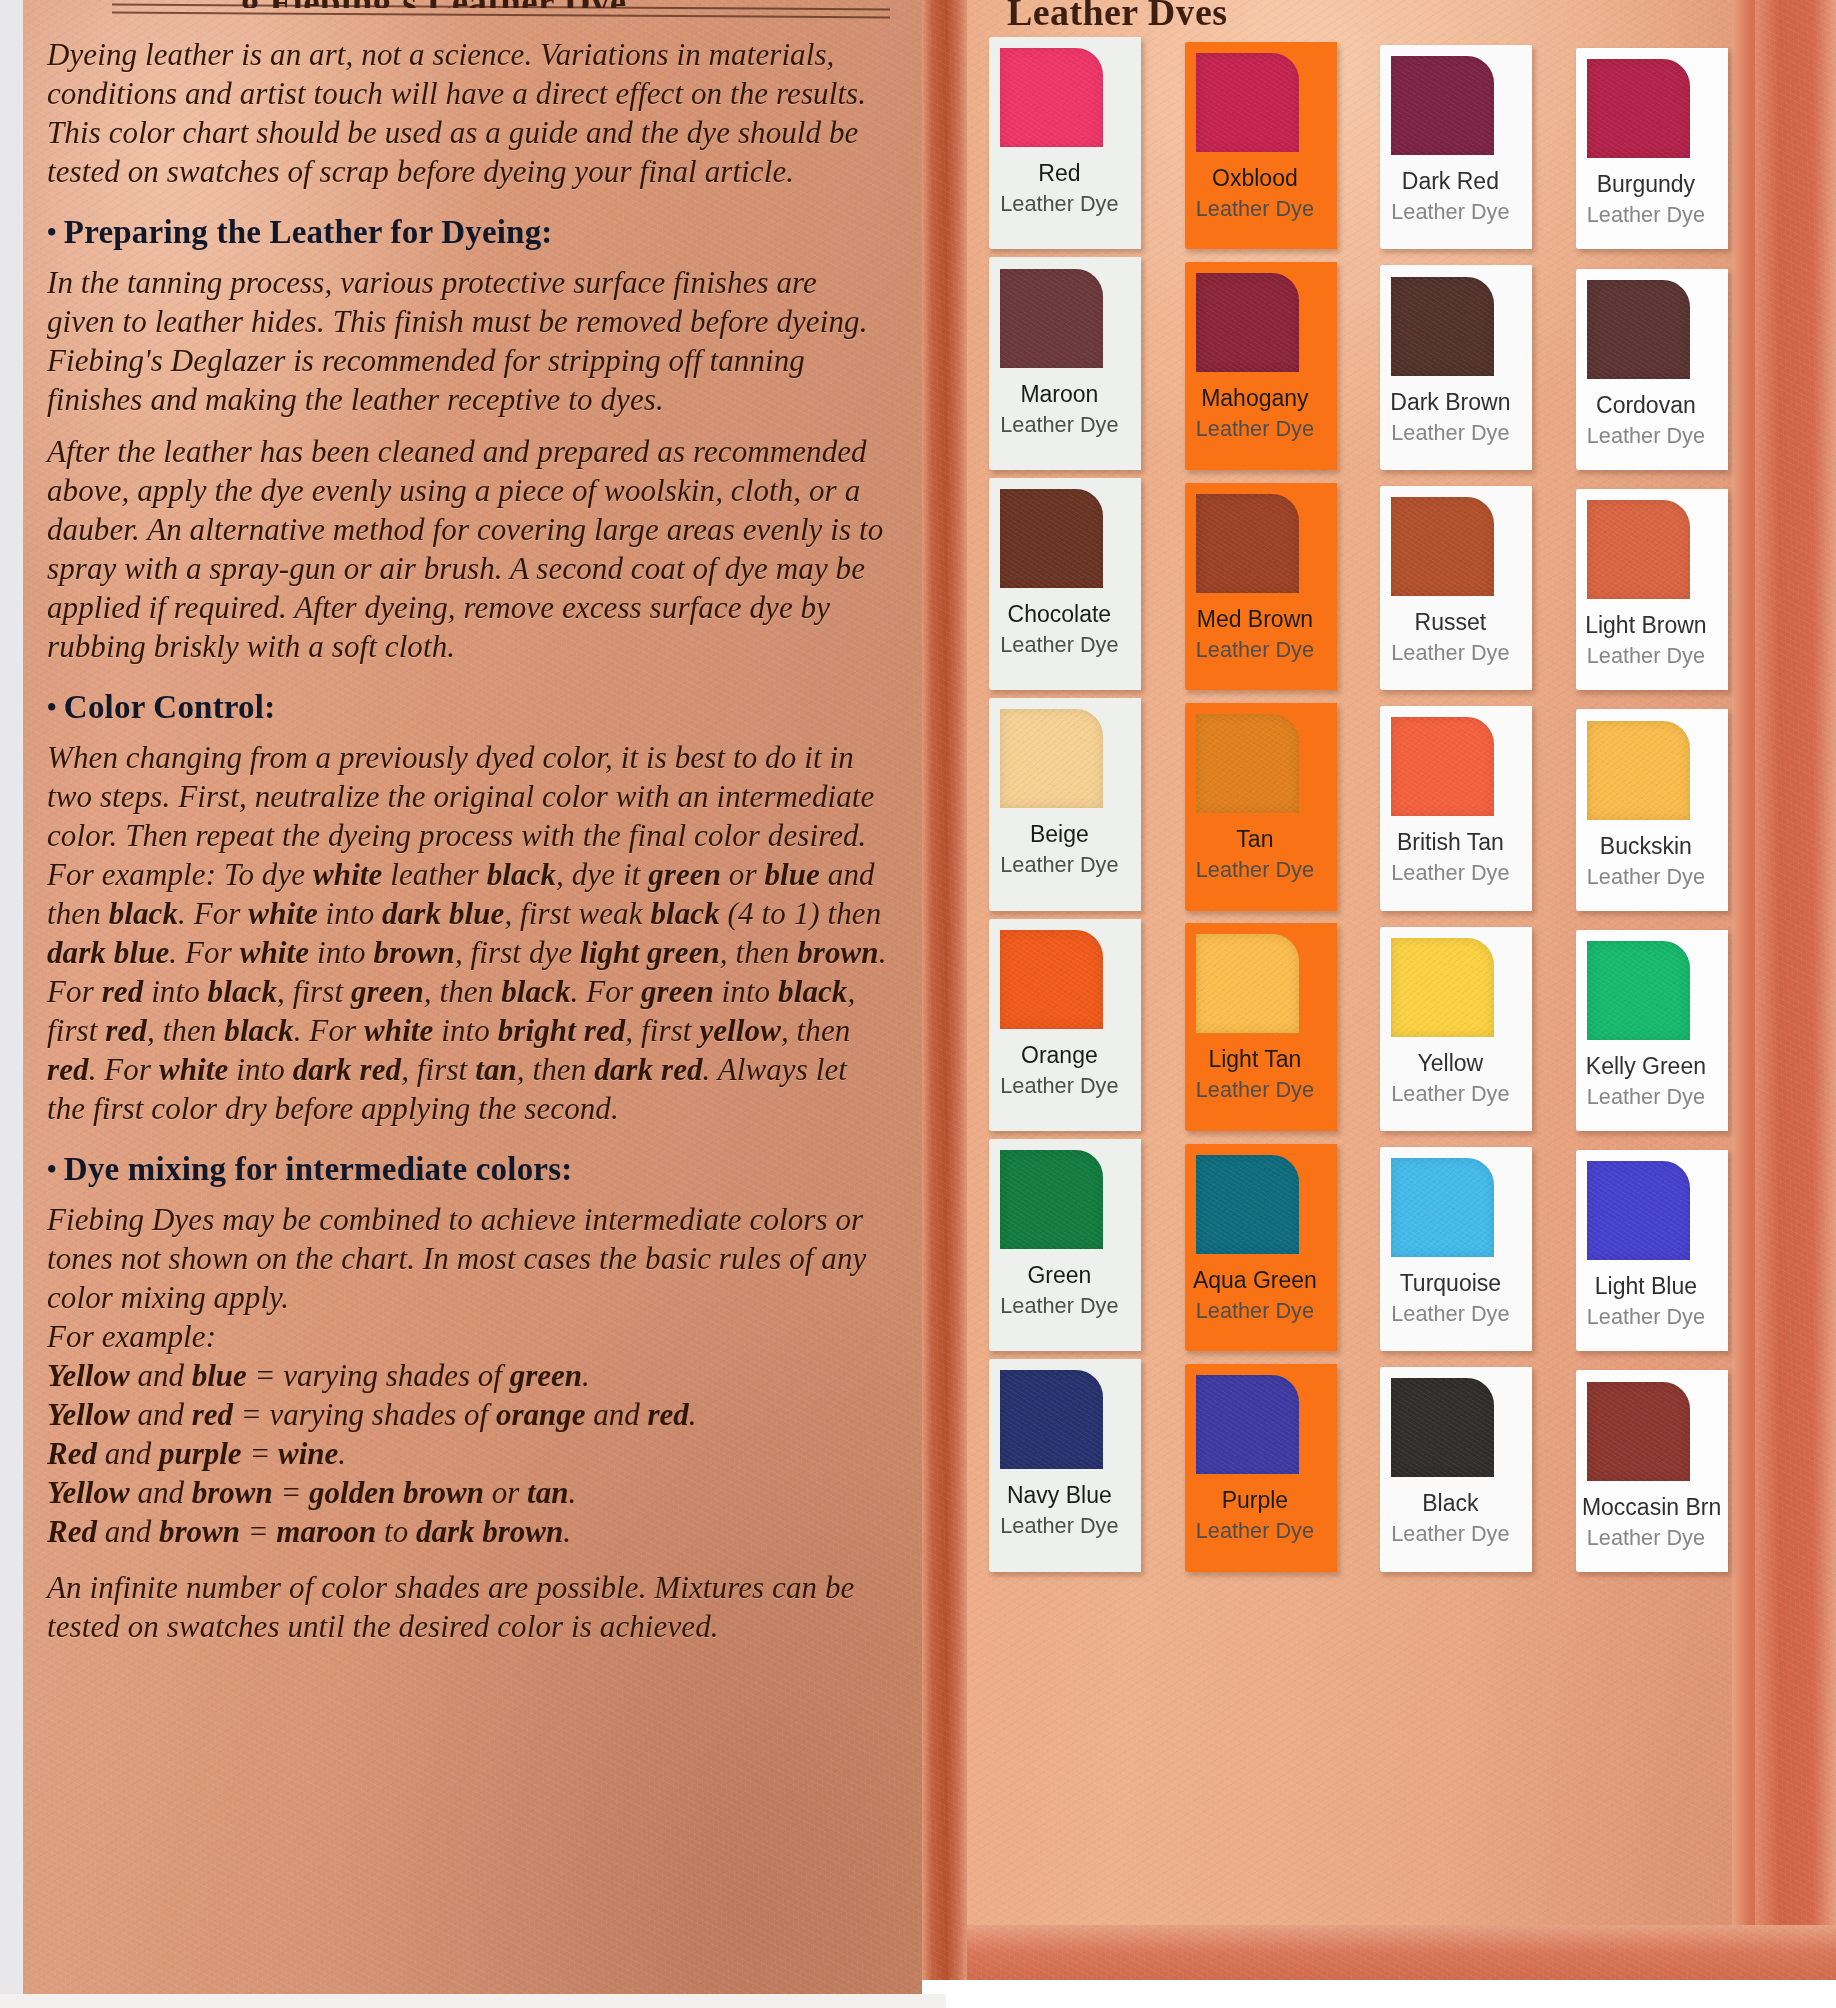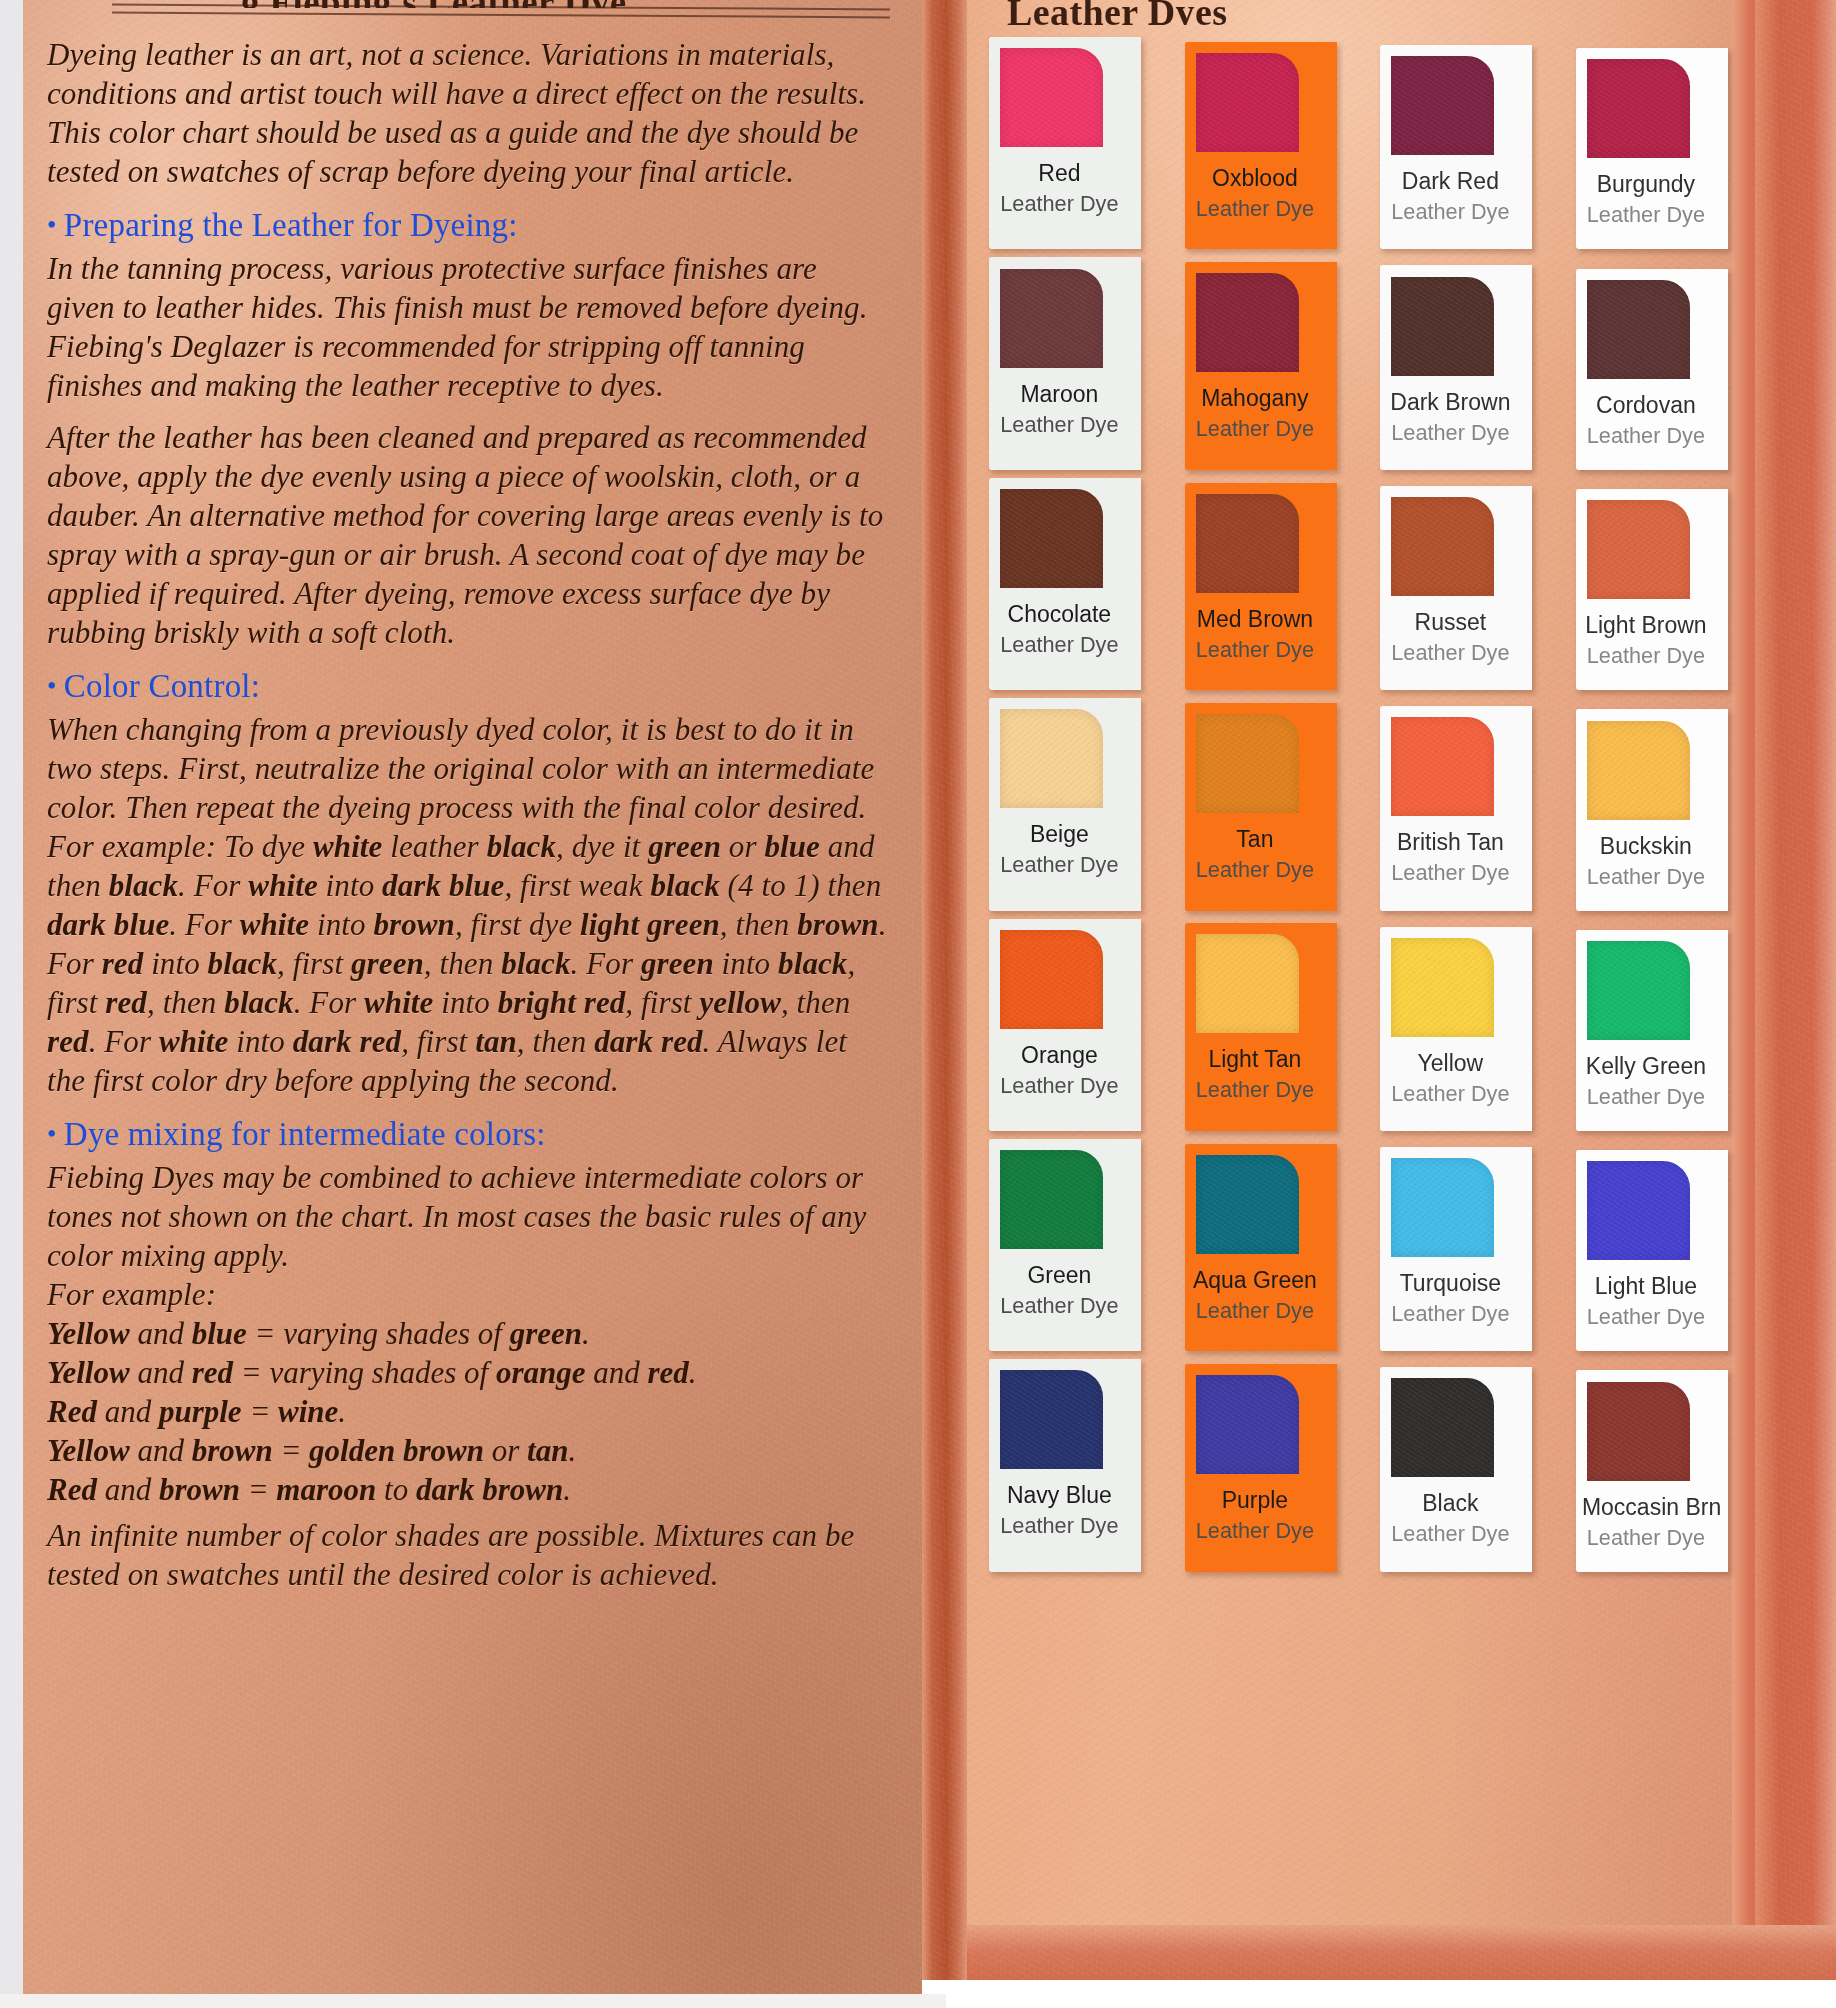--- a/index.html
+++ b/index.html
@@ -75,22 +75,22 @@
   #text-col{
     position:absolute;left:47px;top:35px;width:842px;
     color:#2f1608;
   }
   .para{
     font-style:italic;font-size:31px;line-height:39px;
     margin:0 0 13px 0;letter-spacing:0.1px;
     text-shadow:0 0.8px 0 rgba(255,225,205,.35);
   }
   .head{
-    font-weight:normal;font-style:normal;font-size:33px;line-height:43px;
-    margin:11.2px 0 1.6px 0;color:#1d4ed8;letter-spacing:0.2px;
+    font-weight:bold;font-style:normal;font-size:33px;line-height:57px;
+    margin:11.2px 0 1.6px 0;color:#0f172a;letter-spacing:0.2px;
   }
   .head .bullet{font-size:27px;vertical-align:1.6px;margin-right:7.2px;}
   .para b{font-weight:bold;font-style:italic;}
   .mixline{font-style:italic;font-size:31px;line-height:39px;margin:0;}
   .mixline b{font-weight:bold;}
 
   
   #right-title{
     position:absolute;left:1007px;top:-9.6px;width:449px;height:35px;overflow:hidden;
     font-family:"Liberation Serif",serif;font-weight:bold;font-size:38px;color:#3d1f11;
@@ -180,21 +180,21 @@
     <p class="para" style="margin-bottom:0">For example:</p>
 
     <div>
       <p class="mixline"><b>Yellow</b> and <b>blue</b> = varying shades of <b>green</b>.</p>
       <p class="mixline"><b>Yellow</b> and <b>red</b> = varying shades of <b>orange</b> and <b>red</b>.</p>
       <p class="mixline"><b>Red</b> and <b>purple</b> = <b>wine</b>.</p>
       <p class="mixline"><b>Yellow</b> and <b>brown</b> = <b>golden brown</b> or <b>tan</b>.</p>
       <p class="mixline"><b>Red</b> and <b>brown</b>  = <b>maroon</b> to <b>dark brown</b>.</p>
     </div>
 
-    <p class="para" style="margin-top:7px">An infinite number of color shades are possible. Mixtures can be tested on swatches until the desired color is achieved.</p>
+    <p class="para" style="margin-top:17px">An infinite number of color shades are possible. Mixtures can be tested on swatches until the desired color is achieved.</p>
   </div>
 
   <div class="sheet" id="fold-band">
     <div class="grain"></div>
   </div>
 
   <div class="sheet" id="right-panel">
     <div class="grain"></div>
   </div>
   <div class="sheet" id="right-border-inner"></div>

